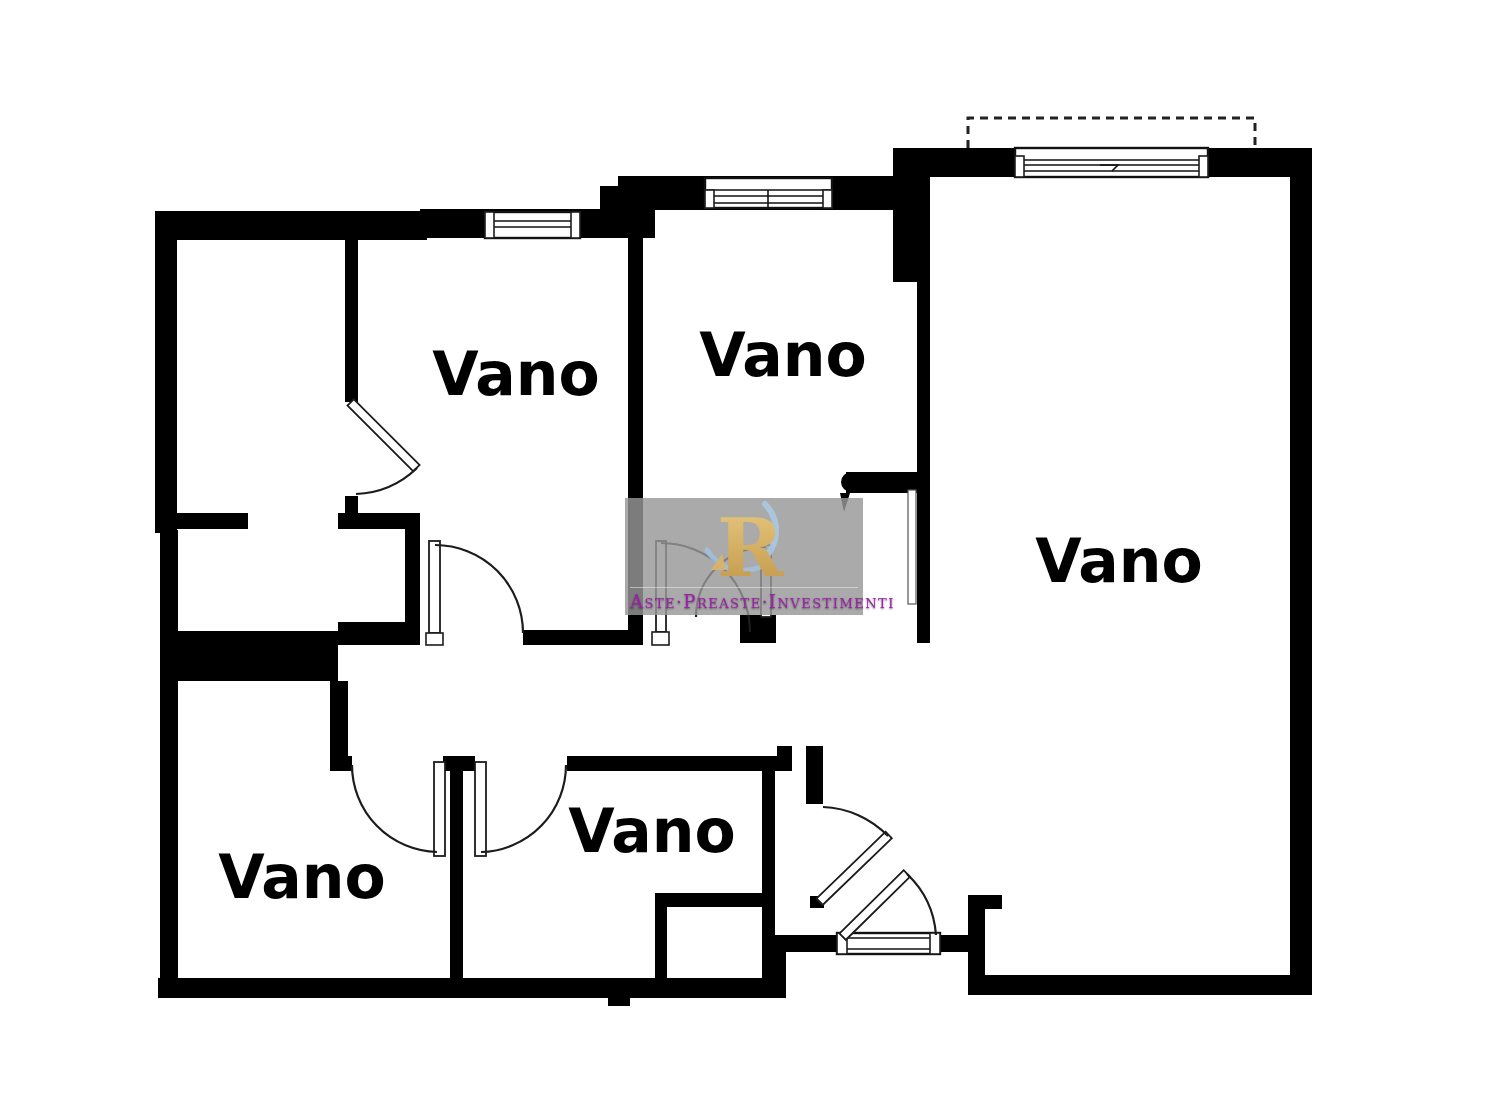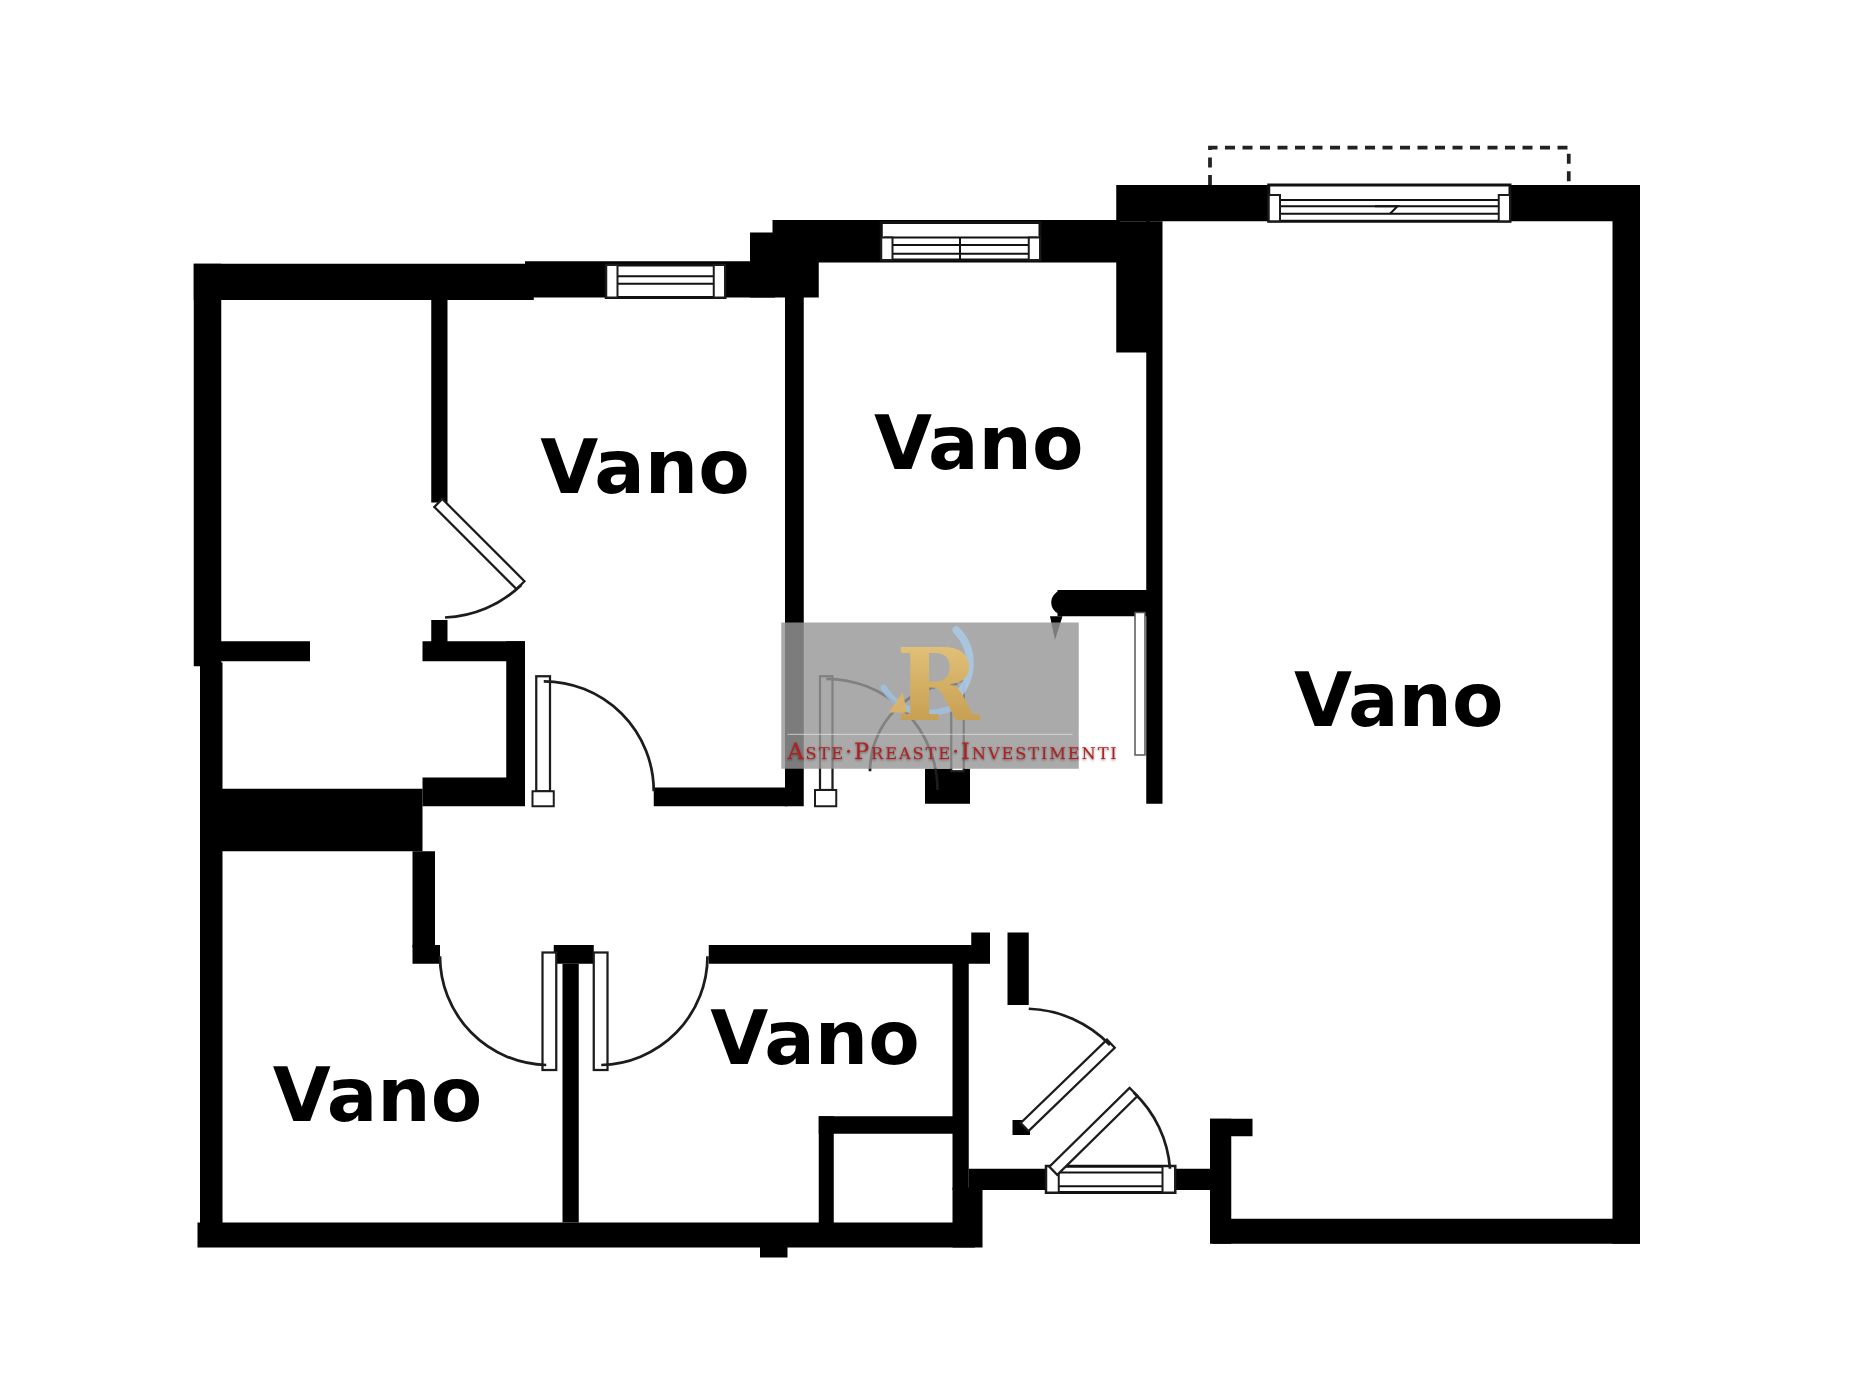--- a/index.html
+++ b/index.html
@@ -8,21 +8,21 @@
   #plan-svg{position:absolute;left:0;top:0;width:1500px;height:1118px;}
   .room-label{position:absolute;transform:translate(-50%,-50%);
       font-family:"DejaVu Sans",sans-serif;font-weight:700;font-size:60px;
       color:#000000;letter-spacing:0px;white-space:nowrap;}
   #watermark{position:absolute;left:625px;top:498px;width:238px;height:117px;
       background:rgba(151,151,151,0.82);}
   #wm-logo{position:absolute;left:0;top:0;width:238px;height:92px;}
   #wm-tagline{position:absolute;left:5px;right:5px;bottom:3px;text-align:center;
       border-top:1px solid rgba(235,235,235,0.55);padding-top:3px;
       font-family:"DejaVu Serif",serif;font-variant:small-caps;font-size:18px;
-      color:#b91c1c;letter-spacing:1.5px;text-shadow:0 1px 2px rgba(45,45,45,0.7);}
+      color:#a21caf;letter-spacing:1.5px;text-shadow:0 1px 2px rgba(45,45,45,0.7);}
   .wall{stroke:none;}
   .arc{fill:none;stroke-width:2.2px;}
   .leaf{fill:#ffffff;stroke:#1c1c1c;stroke-width:1.8px;}
   .jamb{fill:#ffffff;stroke:#1c1c1c;stroke-width:1.6px;}
   .win-frame{fill:#ffffff;stroke:#111111;stroke-width:2.4px;}
   .win-line{stroke:#111111;stroke-width:1.6px;}
   .dashed{fill:none;stroke:#222222;stroke-width:3px;stroke-dasharray:8 6;}
 </style>
 </head>
 <body>

